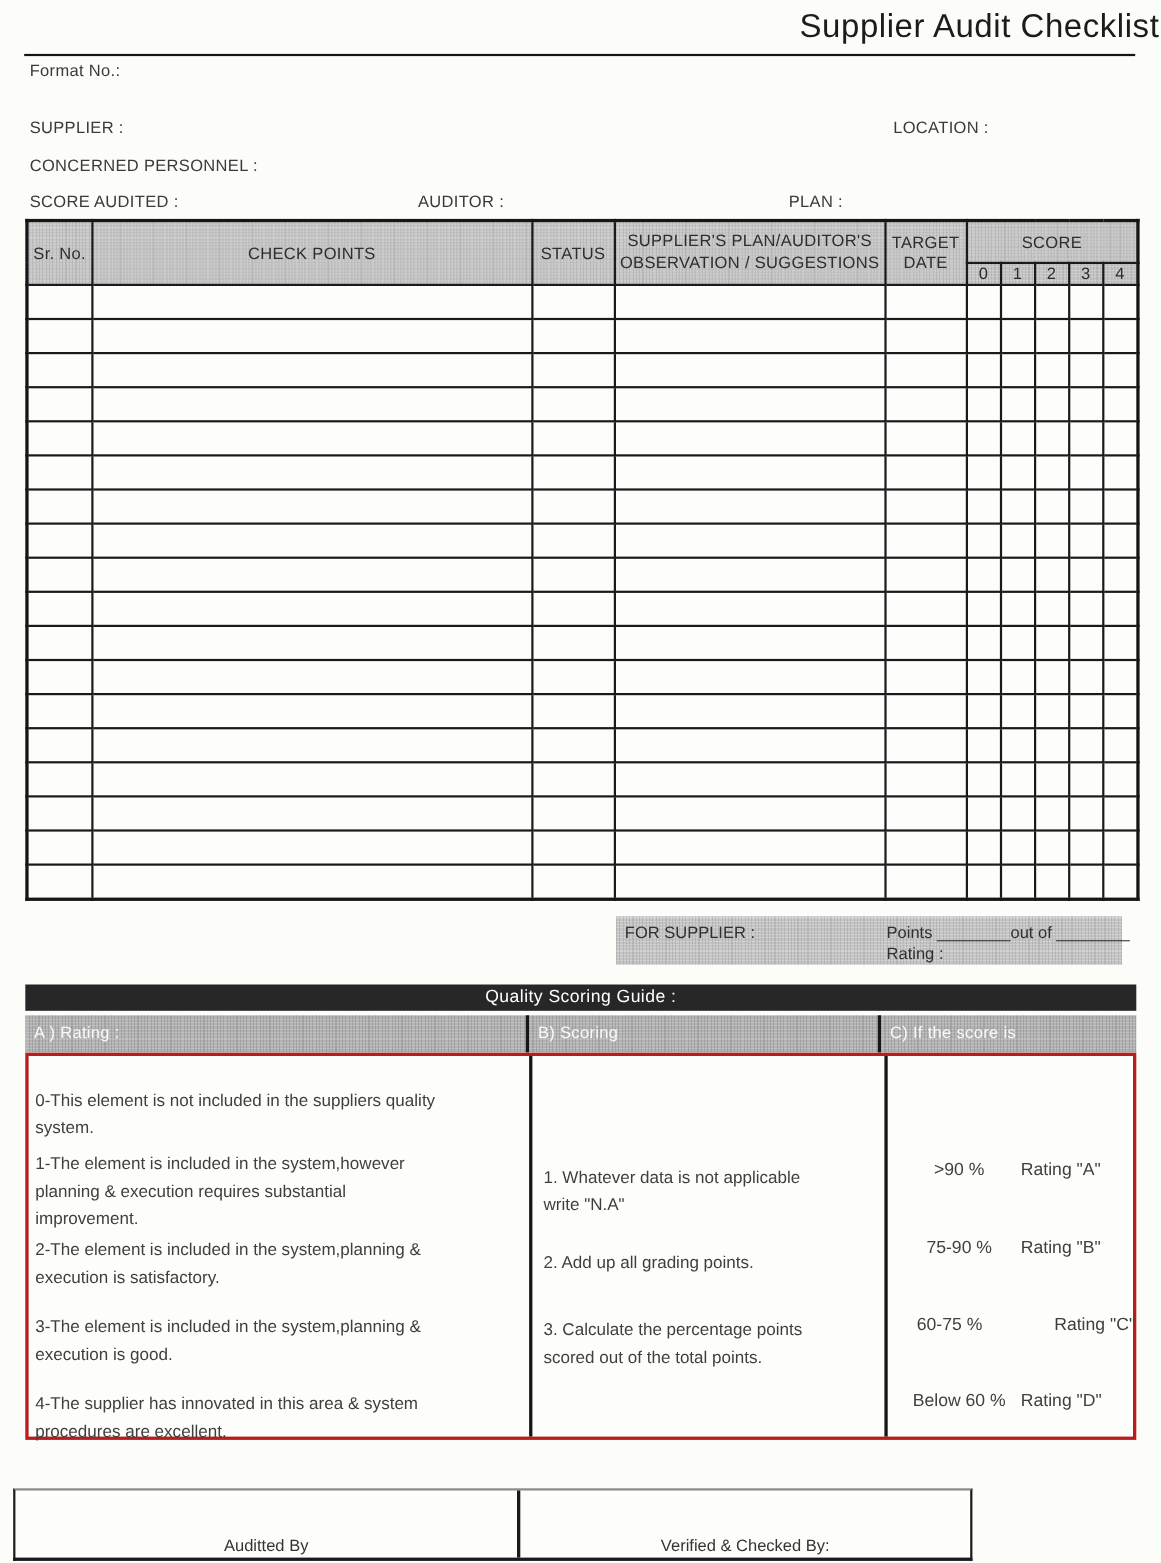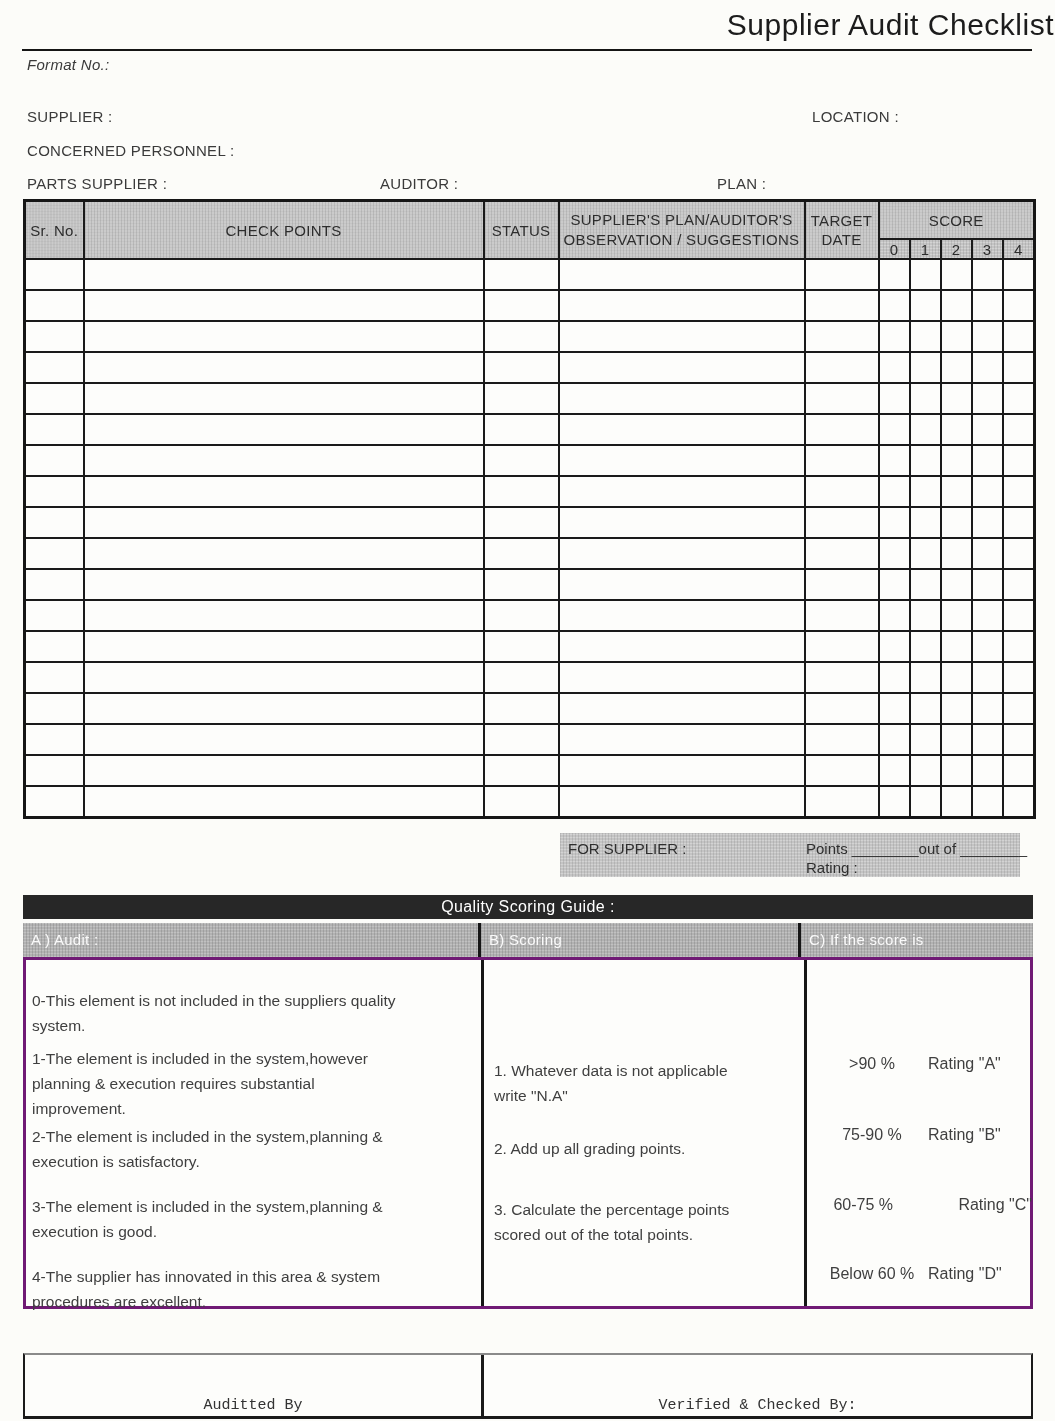--- a/index.html
+++ b/index.html
@@ -6,21 +6,21 @@
   .page{
     position:relative;width:1055px;height:1421px;overflow:hidden;
     background:#fcfcf9;color:#3a3a3a;
     font-family:"Liberation Sans", sans-serif;
     padding-left:22px;
   }
   
   .doc-title{position:absolute;top:8px;right:23px;font-size:30px;letter-spacing:.5px;color:#1c1c1c;white-space:nowrap;}
   .title-rule{position:absolute;left:22px;top:49px;width:1010px;border-top:2px solid #151515;}
   .lbl{position:absolute;font-size:15px;letter-spacing:.3px;color:#3a3a3a;white-space:nowrap;}
-  .lbl-format{left:27px;top:56px;font-style:italic;}
+  .lbl-format{left:27px;top:56px;}
   .lbl-supplier{left:27px;top:108px;}
   .lbl-location{left:812px;top:108px;}
   .lbl-concerned{left:27px;top:142px;}
   .lbl-parts{left:27px;top:175px;}
   .lbl-auditor{left:380px;top:175px;}
   .lbl-date{left:717px;top:175px;}
 
   
   table.main{
     position:absolute;left:23px;top:199px;width:1010px;
@@ -60,59 +60,58 @@
     box-sizing:border-box;color:#fafafa;font-size:15px;letter-spacing:.3px;
     padding:8px 0 0 8px;white-space:nowrap;
     background-color:#b2b2b2;
     background-image:
       repeating-linear-gradient(90deg, rgba(70,70,70,.18) 0 1px, transparent 1px 3px),
       repeating-linear-gradient(0deg, rgba(255,255,255,.2) 0 1px, transparent 1px 3px);
   }
   .gh-a{width:458px;border-right:3px solid #161616;}
   .gh-b{width:320px;border-right:3px solid #161616;}
   .gh-c{flex:1;}
-  .guide-body{position:relative;height:352px;border:3px solid #701a75;background:#fdfdfb;box-sizing:border-box;}
+  .guide-body{position:relative;height:352px;border:3px solid #b91c1c;background:#fdfdfb;box-sizing:border-box;}
   .v-div{position:absolute;top:0;bottom:0;width:3px;background:#161616;}
   .v-div-a{left:455px;}
   .v-div-b{left:778px;}
   .g-par{position:absolute;font-size:15.5px;line-height:25px;color:#3f3f3f;}
   .a-par{left:6px;width:380px;}
   .a-0{top:12px;}.a-1{top:70px;}.a-2{top:148px;}.a-3{top:218px;}.a-4{top:288px;}
   .b-par{left:468px;width:262px;}
   .b-0{top:82px;}.b-1{top:160px;}.b-2{top:221px;}
   .c-row{position:absolute;left:790px;width:216px;display:flex;font-size:16px;color:#3f3f3f;white-space:nowrap;}
   .c-range{width:112px;text-align:center;}
   .c-rating{flex:1;}
   .c-0{top:95px;}.c-1{top:166px;}.c-2{top:236px;gap:48px;}.c-3{top:305px;}
 
   
   .sig{
-    position:absolute;left:23px;top:1353px;width:1010px;height:66px;display:flex;
+    position:absolute;left:12px;top:1353px;width:872px;height:66px;display:flex;
     box-sizing:border-box;border:2px solid #1a1a1a;border-top-color:#8a8a8a;border-bottom-width:3px;
     background:#fdfdfb;
-    font-family:Liberation Mono, monospace;
   }
   .sig-cell{position:relative;font-size:15px;color:#333;}
   .sig-left{width:456px;border-right:3px solid #1a1a1a;}
   .sig-right{flex:1;}
   .sig-label{position:absolute;left:0;right:0;top:42px;text-align:center;white-space:nowrap;}
 </style>
 </head>
 <body>
 
 <div class="page" data-name="supplier-audit-checklist-document">
 
   <div class="doc-title" data-name="page-title">Supplier Audit Checklist</div>
   <div class="title-rule" data-name="title-divider"></div>
 
   <div class="lbl lbl-format" data-name="format-no-label">Format No.:</div>
   <div class="lbl lbl-supplier" data-name="supplier-label">SUPPLIER :</div>
   <div class="lbl lbl-location" data-name="location-label">LOCATION :</div>
   <div class="lbl lbl-concerned" data-name="concerned-personnel-label">CONCERNED PERSONNEL :</div>
-  <div class="lbl lbl-parts" data-name="parts-audited-label">PARTS SUPPLIER :</div>
+  <div class="lbl lbl-parts" data-name="parts-audited-label">SCORE AUDITED :</div>
   <div class="lbl lbl-auditor" data-name="auditor-label">AUDITOR :</div>
   <div class="lbl lbl-date" data-name="date-label">PLAN :</div>
 
   <table class="main" data-name="checklist-table">
     <colgroup>
       <col class="w-sr">
         <col class="w-check">
         <col class="w-status">
         <col class="w-plan">
         <col class="w-target">
@@ -362,21 +361,21 @@
   <div class="for-supplier gray" data-name="for-supplier-box">
     <span class="fs-label" data-name="for-supplier-label">FOR SUPPLIER :</span>
     <span class="fs-points" data-name="points-out-of-line">Points ________out of ________</span>
     <span class="fs-rating" data-name="rating-line">Rating :</span>
   </div>
 
   <div class="guide" data-name="quality-scoring-guide">
     <div class="guide-title" data-name="scoring-guide-title-bar">Quality Scoring Guide :</div>
     <div class="guide-gap" data-name="scoring-guide-gap"></div>
     <div class="guide-head" data-name="scoring-guide-header-row">
-      <div class="gh-cell gh-a" data-name="rating-column-header">A ) Audit :</div>
+      <div class="gh-cell gh-a" data-name="rating-column-header">A ) Rating :</div>
       <div class="gh-cell gh-b" data-name="scoring-column-header">B) Scoring</div>
       <div class="gh-cell gh-c" data-name="score-is-column-header">C) If the score is</div>
     </div>
     <div class="guide-body" data-name="scoring-guide-body">
       <div class="v-div v-div-a" data-name="guide-column-divider-a-b"></div>
       <div class="v-div v-div-b" data-name="guide-column-divider-b-c"></div>
 
       <p class="g-par a-par a-0" data-name="rating-item-0">0-This element is not included in the suppliers quality system.</p>
       <p class="g-par a-par a-1" data-name="rating-item-1">1-The element is included in the system,however planning &amp; execution requires substantial improvement.</p>
       <p class="g-par a-par a-2" data-name="rating-item-2">2-The element is included in the system,planning &amp; execution is satisfactory.</p>

